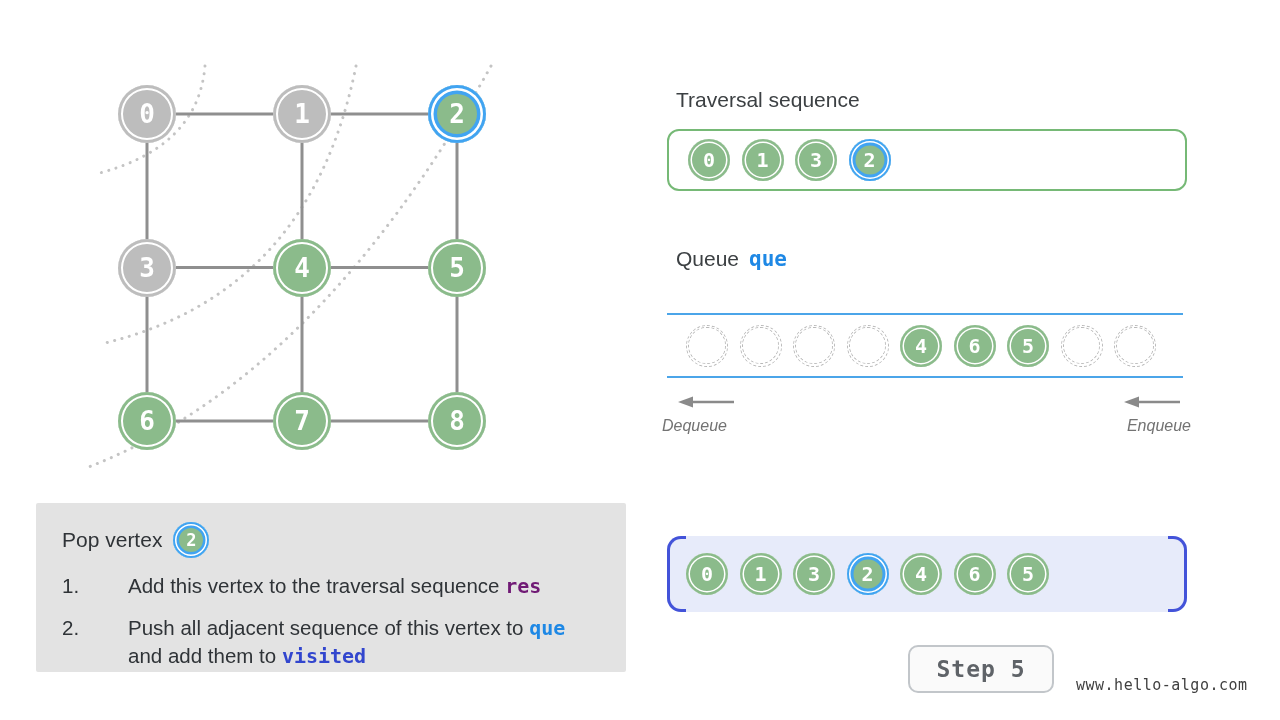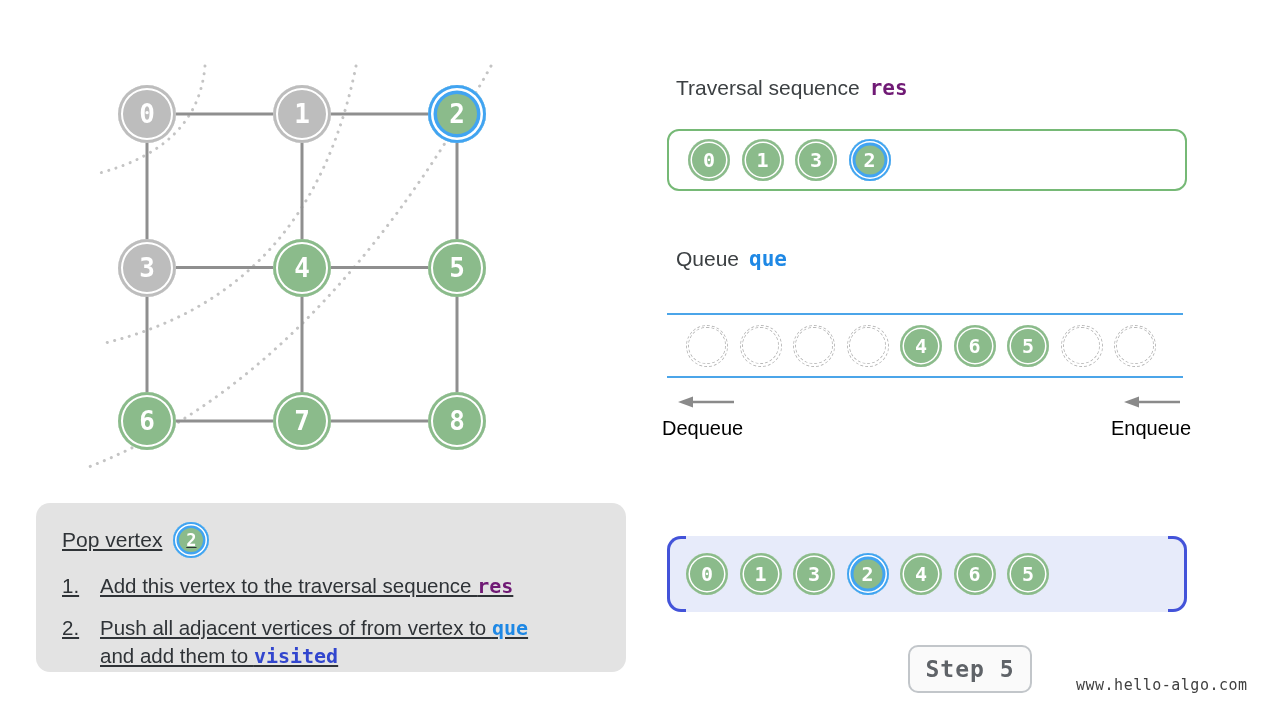--- a/index.html
+++ b/index.html
@@ -48,53 +48,53 @@
     position:absolute; left:667px; top:129px; width:520px; height:62px;
     border:2px solid #76B976; border-radius:12px;
     display:flex; align-items:center; padding-left:19px; gap:11.5px; background:#fff;
   }
   .queue-strip {
     position:absolute; left:667px; top:313px; width:516px; height:65px;
     border-top:2px solid #4BA5E9; border-bottom:2px solid #4BA5E9;
     display:flex; align-items:center; padding-left:19px; gap:11.5px;
   }
   .arrow-svg { position:absolute; }
-  .q-label { position:absolute; font-size:20px; color:#000000; }
+  .q-label { position:absolute; font-size:16px; color:#737373;font-style:italic; }
   .v-box {
     position:absolute; left:667px; top:536px; width:520px; height:76px;
     background:#E7EBFA; border-radius:14px;
     display:flex; align-items:center; padding-left:19px; gap:11.5px;
   }
   .v-box::before, .v-box::after {
     content:''; position:absolute; top:0; bottom:0; width:16px;
     border:3px solid #4353D9;
   }
   .v-box::before { left:0;  border-right:none; border-radius:14px 0 0 14px; }
   .v-box::after  { right:0; border-left:none;  border-radius:0 14px 14px 0; }
   
   .exp-box {
     position:absolute; left:36px; top:503px; width:590px; height:169px;
-    background:#E3E3E3; border-radius:14px; padding:19px 26px 32px 26px;
-    color:#2F3337; font-size:21px;text-decoration:underline;
+    background:#E3E3E3; border-radius:2px; padding:19px 26px 32px 26px;
+    color:#2F3337; font-size:21px;
   }
   .exp-intro { display:flex; align-items:center; gap:11px; }
   .badge {
     width:36px; height:36px; border-radius:50%; flex:none;
     display:flex; align-items:center; justify-content:center;
     font-family:"DejaVu Sans Mono", monospace; font-weight:700; font-size:17px; color:#fff;
     background:#8BBB8B;
     box-shadow: inset 0 0 0 2px #41A4F1, inset 0 0 0 3.5px #fff, inset 0 0 0 6px #41A4F1;
   }
   .exp-row { display:flex; margin-top:14px; font-size:20.5px; line-height:28px; }
   .exp-num { width:38px; flex:none; }
-  .exp-text { flex:1; }
+  .exp-text { flex:1;margin-left:28px; }
   .exp-text .code { font-size:20px; }
   
   .step-btn {
-    position:absolute; left:908px; top:645px; width:124px; height:48px;
+    position:absolute; left:908px; top:645px; width:146px; height:48px;
     border:2px solid #C2C6CA; border-radius:10px; background:#FAFAFA;
     display:flex; align-items:center; justify-content:center;
     font-family:"DejaVu Sans Mono", monospace; font-weight:700; font-size:23px;
     letter-spacing:1px; color:#5F6368; cursor:pointer;
   }
   .watermark {
     position:absolute; left:1076px; top:676px;
     font-family:"DejaVu Sans Mono", monospace; font-size:15px; color:#404040; letter-spacing:0.5px;
   }
 </style>
@@ -141,25 +141,25 @@
     <div class="exp-intro">
       <span>Pop vertex</span>
       <span class="badge">2</span>
     </div>
     <div class="exp-row">
       <span class="exp-num">1.</span>
       <span class="exp-text"><span>Add this vertex to the traversal sequence </span><span class="code green">res</span></span>
     </div>
     <div class="exp-row">
       <span class="exp-num">2.</span>
-      <span class="exp-text"><span>Push all adjacent vertices of from vertex to </span><span class="code blue">que</span><br><span>and add them to </span><span class="code indigo">visited</span></span>
+      <span class="exp-text"><span>Push all adjacent sequence of this vertex to </span><span class="code blue">que</span><br><span>and add them to </span><span class="code indigo">visited</span></span>
     </div>
   </div>
 
-  <div class="sec-title" style="left:676px; top:76px;">
+  <div class="sec-title" style="left:676px; top:88px;flex-direction:column;">
     <span>Traversal sequence</span>
     <span class="code green" style="font-size:21px;">res</span>
   </div>
   <div class="res-box" id="res-box">
       <div class="circ">0</div>
       <div class="circ">1</div>
       <div class="circ">3</div>
       <div class="circ hl">2</div>
     </div>
 

